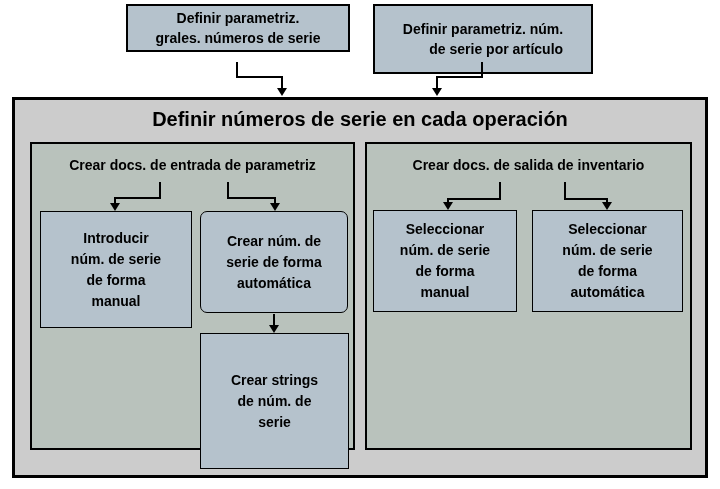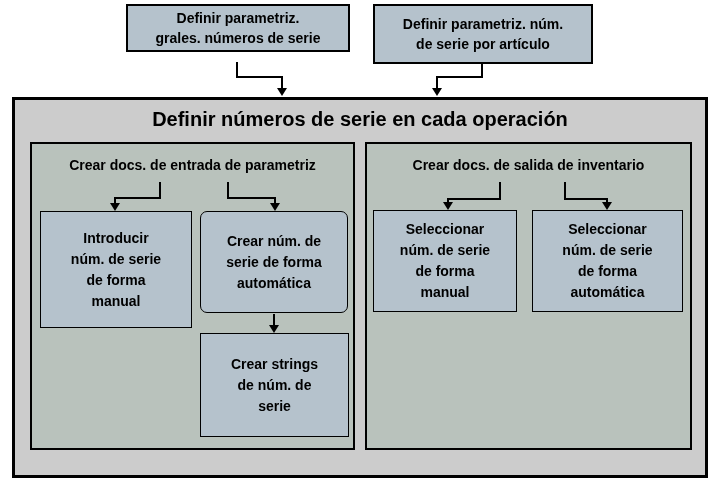--- a/index.html
+++ b/index.html
@@ -100,21 +100,21 @@
   }
 </style>
 </head>
 <body>
 
 <div class="page">
 
   <div class="top-box" style="left:126px; top:4px; width:224px; height:48px;">Definir parametriz.
 grales. números de serie</div>
 
-  <div class="top-box" style="left:373px; top:4px; width:220px; height:60px;">Definir parametriz. núm.
+  <div class="top-box" style="left:373px; top:4px; width:220px; height:70px;text-align:right;">Definir parametriz. núm.
 de serie por artículo</div>
 
   <div class="outer-container"></div>
 
   <div class="outer-title">Definir números de serie en cada operación</div>
 
   <div class="panel" style="left:30px; top:142px; width:325px; height:308px;">
     <div class="panel-heading">Crear docs. de entrada de parametriz</div>
   </div>
 
@@ -124,21 +124,21 @@
 
   <div class="node-box" style="left:40px; top:211px; width:152px; height:117px;">Introducir
 núm. de serie
 de forma
 manual</div>
 
   <div class="node-box" style="left:200px; top:211px; width:148px; height:102px;border-radius:7px;">Crear núm. de
 serie de forma
 automática</div>
 
-  <div class="node-box" style="left:200px; top:333px; width:149px; height:104px;">Crear strings
+  <div class="node-box" style="left:200px; top:333px; width:149px; height:136px;">Crear strings
 de núm. de
 serie</div>
 
   <div class="node-box" style="left:373px; top:210px; width:144px; height:102px;">Seleccionar
 núm. de serie
 de forma
 manual</div>
 
   <div class="node-box" style="left:532px; top:210px; width:151px; height:102px;">Seleccionar
 núm. de serie

